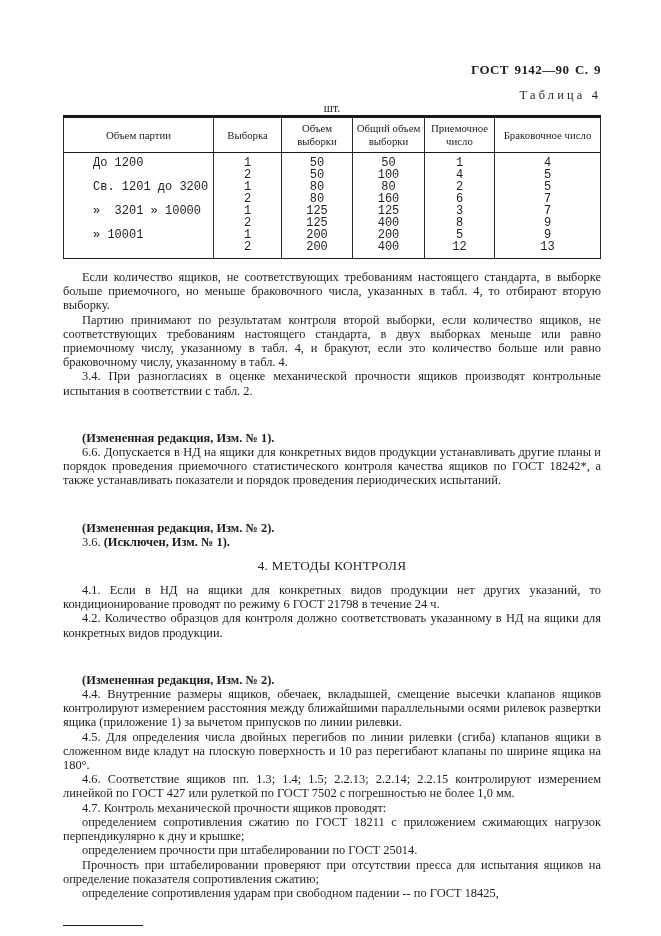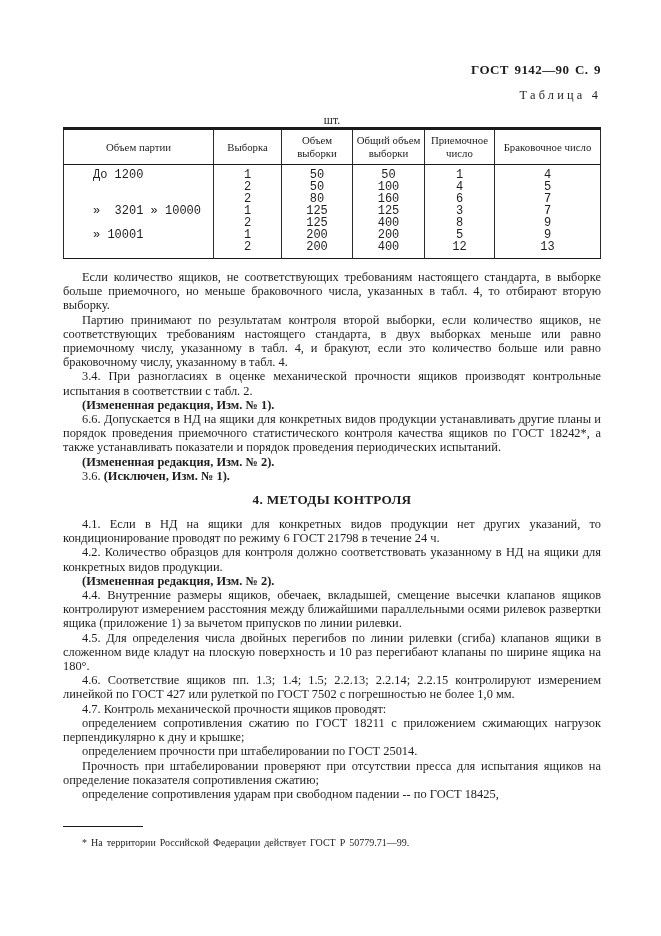--- a/index.html
+++ b/index.html
@@ -26,21 +26,21 @@
     text-align:right;
     font-size:12.3px;
     line-height:14px;
     margin-top:11px;
     letter-spacing:3.2px;
   }
   .table-unit {
     text-align:center;
     font-size:11.8px;
     line-height:13px;
-    margin-top:12px;
+    margin-top:0;
   }
   table.tbl {
     width:100%;
     border-collapse:collapse;
     margin-top:0;
     border-top:3px solid #1a1a1a;
     border-bottom:1.5px solid #1a1a1a;
     border-left:1px solid #2b2b2b;
     border-right:1px solid #2b2b2b;
     table-layout:fixed;
@@ -70,27 +70,27 @@
   .tbl td.c0 { text-align:left; padding-left:29px; }
   .tbl tbody tr:first-child td { padding-top:4px; }
   .tbl tbody tr:last-child td { padding-bottom:5px; }
   .body-text {
     margin-top:11px;
     font-size:12.4px;
     line-height:14.2px;
     text-align:justify;
   }
   .para { margin:0; text-indent:19px; }
-  .para.bold { font-weight:bold; }
+  .para.bold { font-weight:bold;margin-top:33px; }
   .para .bold-frag { font-weight:bold; }
   h2.sec-heading {
     text-align:center;
     font-size:13.2px;
     line-height:16px;
-    font-weight:bold;
+    font-weight:normal;
     margin:9px 0 9px 0;
     letter-spacing:0.3px;
     text-indent:0;
   }
   .footnote { margin-top:25px; }
   .fn-rule {
     width:80px; height:0;
     border-top:1.2px solid #1a1a1a;
   }
   .fn-text {
@@ -140,20 +140,28 @@
         <td>50</td>
         <td>1</td>
         <td>4</td>
       </tr>
       <tr>
         <td class="c0"></td>
         <td>2</td>
         <td>50</td>
         <td>100</td>
         <td>4</td>
+        <td>5</td>
+      </tr>
+      <tr>
+        <td class="c0">Св. 1201 до 3200</td>
+        <td>1</td>
+        <td>80</td>
+        <td>80</td>
+        <td>2</td>
         <td>5</td>
       </tr>
       <tr>
         <td class="c0"></td>
         <td>2</td>
         <td>80</td>
         <td>160</td>
         <td>6</td>
         <td>7</td>
       </tr>

